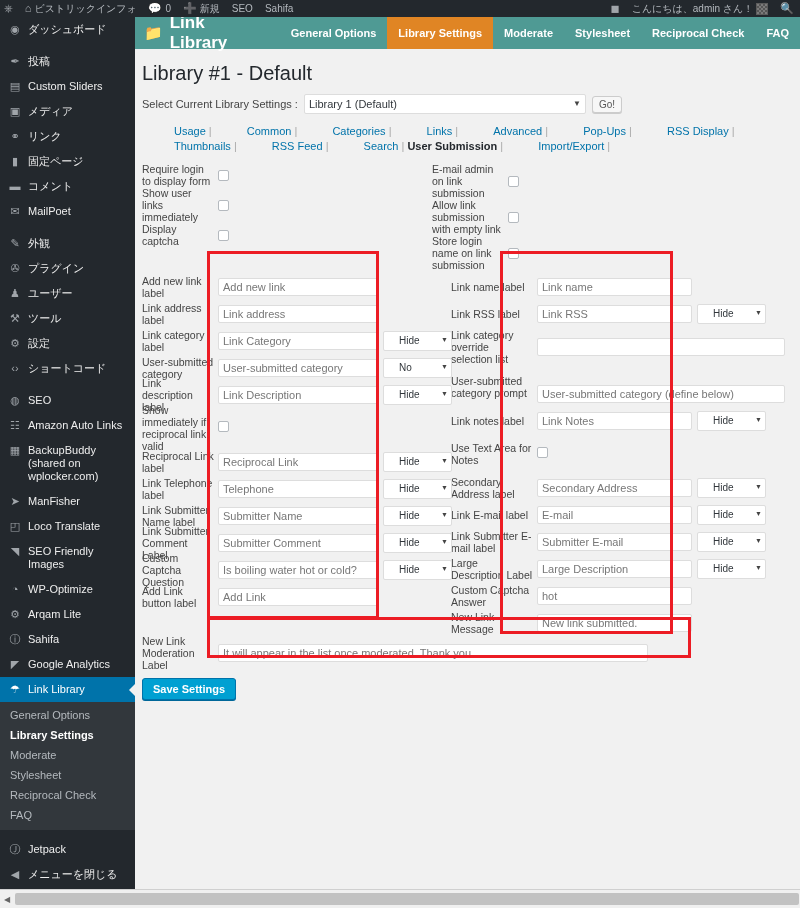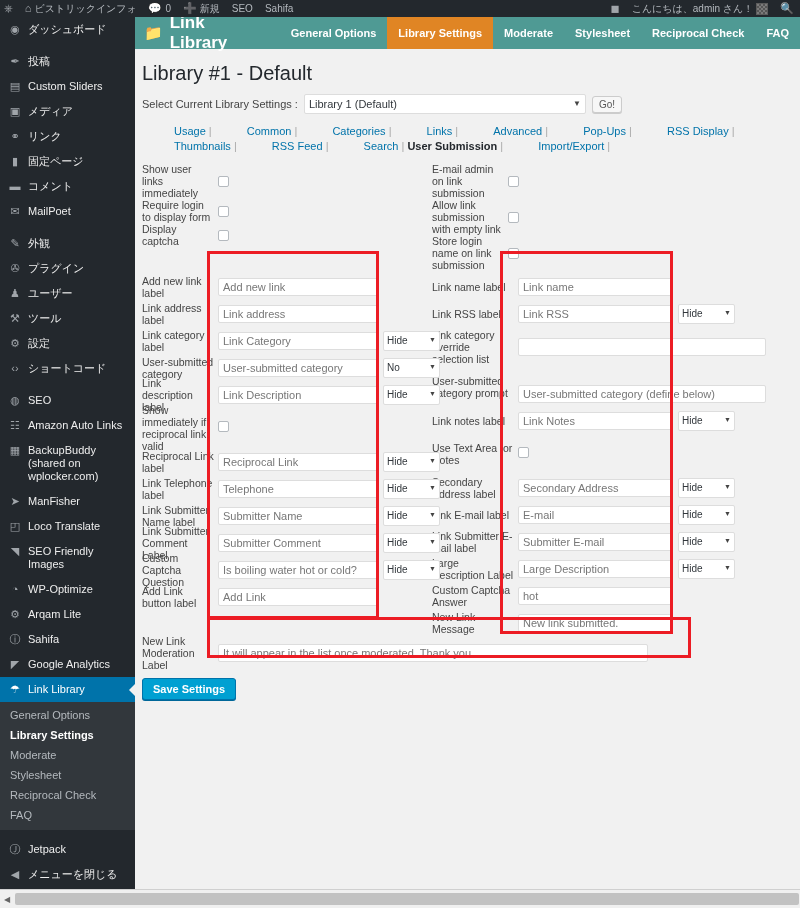--- a/index.html
+++ b/index.html
@@ -81,37 +81,37 @@
   .subnav{font-size:11px;color:#aaa;margin-bottom:9px;line-height:15px;}
   .subnav a{color:#0073aa;text-decoration:none;margin-left:32px;}
   .subnav b{color:#23282d;}
   .modlink{color:#0073aa;font-size:11px;display:block;margin-bottom:4px;}
   input.txt{
     width:100%;box-sizing:border-box;height:18px;border:1px solid #ddd;background:#fff;
     font-size:11px;color:#777;padding:0 4px;border-radius:2px;font-family:"Liberation Sans",sans-serif;
   }
   .minisel{
     height:18px;border:1px solid #ddd;background:#fff;border-radius:2px;
-    font-size:10px;color:#32373c;display:flex;align-items:center;padding:0 12px 0 3px;position:relative;
+    font-size:10px;color:#32373c;display:flex;align-items:center;padding:0 12px 0 15px;position:relative;
   }
   .minisel .caret{position:absolute;right:3px;top:4px;font-size:7px;color:#444;}
   input.cb{
     -webkit-appearance:none;appearance:none;width:11px;height:11px;
     border:1px solid #b4b9be;background:#fff;border-radius:2px;margin:0;display:inline-block;
   }
 
   
   .cbsection{display:flex;margin-bottom:2px;}
   .cbcol{display:flex;flex-direction:column;}
   .cbcol.left{width:290px;}
   .cbrow{display:flex;align-items:center;min-height:22px;}
   .cbrow .cbl{width:72px;flex:0 0 72px;font-size:10.5px;line-height:12px;color:#444;padding-right:4px;}
 
   
-  .labelblock{display:flex;}
+  .labelblock{display:flex;gap:19px;}
   .colL{width:290px;flex:0 0 290px;}
   .colR{flex:1;}
 
   .rowline{display:flex;align-items:center;height:27px;}
   .rowline.tall{height:40px;}
   .lbl{font-size:10.5px;line-height:12px;color:#444;}
   .lblL{width:72px;flex:0 0 72px;padding-right:4px;}
   .lblR{width:82px;flex:0 0 82px;padding-right:4px;}
   .fldL{width:160px;flex:0 0 160px;}
   .fldR{width:155px;flex:0 0 155px;}
@@ -329,25 +329,25 @@
         <div class="gobtn">Go!</div>
       </div>
 
       <div class="subnav" id="subnav"><a>Usage</a><span> | </span><a>Common</a><span> | </span><a>Categories</a><span> | </span><a>Links</a><span> | </span><a>Advanced</a><span> | </span><a>Pop-Ups</a><span> | </span><a>RSS Display</a><span> | </span><a>Thumbnails</a><span> | </span><a>RSS Feed</a><span> | </span><a>Search</a><span> | </span><b>User Submission</b><span> | </span><a>Import/Export</a><span> | </span></div>
 
 
       
       <div class="cbsection">
         <div class="cbcol left" id="cb-left">
             <div class="cbrow">
+              <span class="cbl">Require login to display form</span>
+              <input class="cb" type="checkbox" style="">
+            </div>
+            <div class="cbrow">
               <span class="cbl">Show user links immediately</span>
-              <input class="cb" type="checkbox" style="">
-            </div>
-            <div class="cbrow">
-              <span class="cbl">Require login to display form</span>
               <input class="cb" type="checkbox" style="">
             </div>
             <div class="cbrow">
               <span class="cbl">Display captcha</span>
               <input class="cb" type="checkbox" style="">
             </div>
           </div>
         <div class="cbcol" id="cb-right">
             <div class="cbrow">
               <span class="cbl">E-mail admin on link submission</span>

